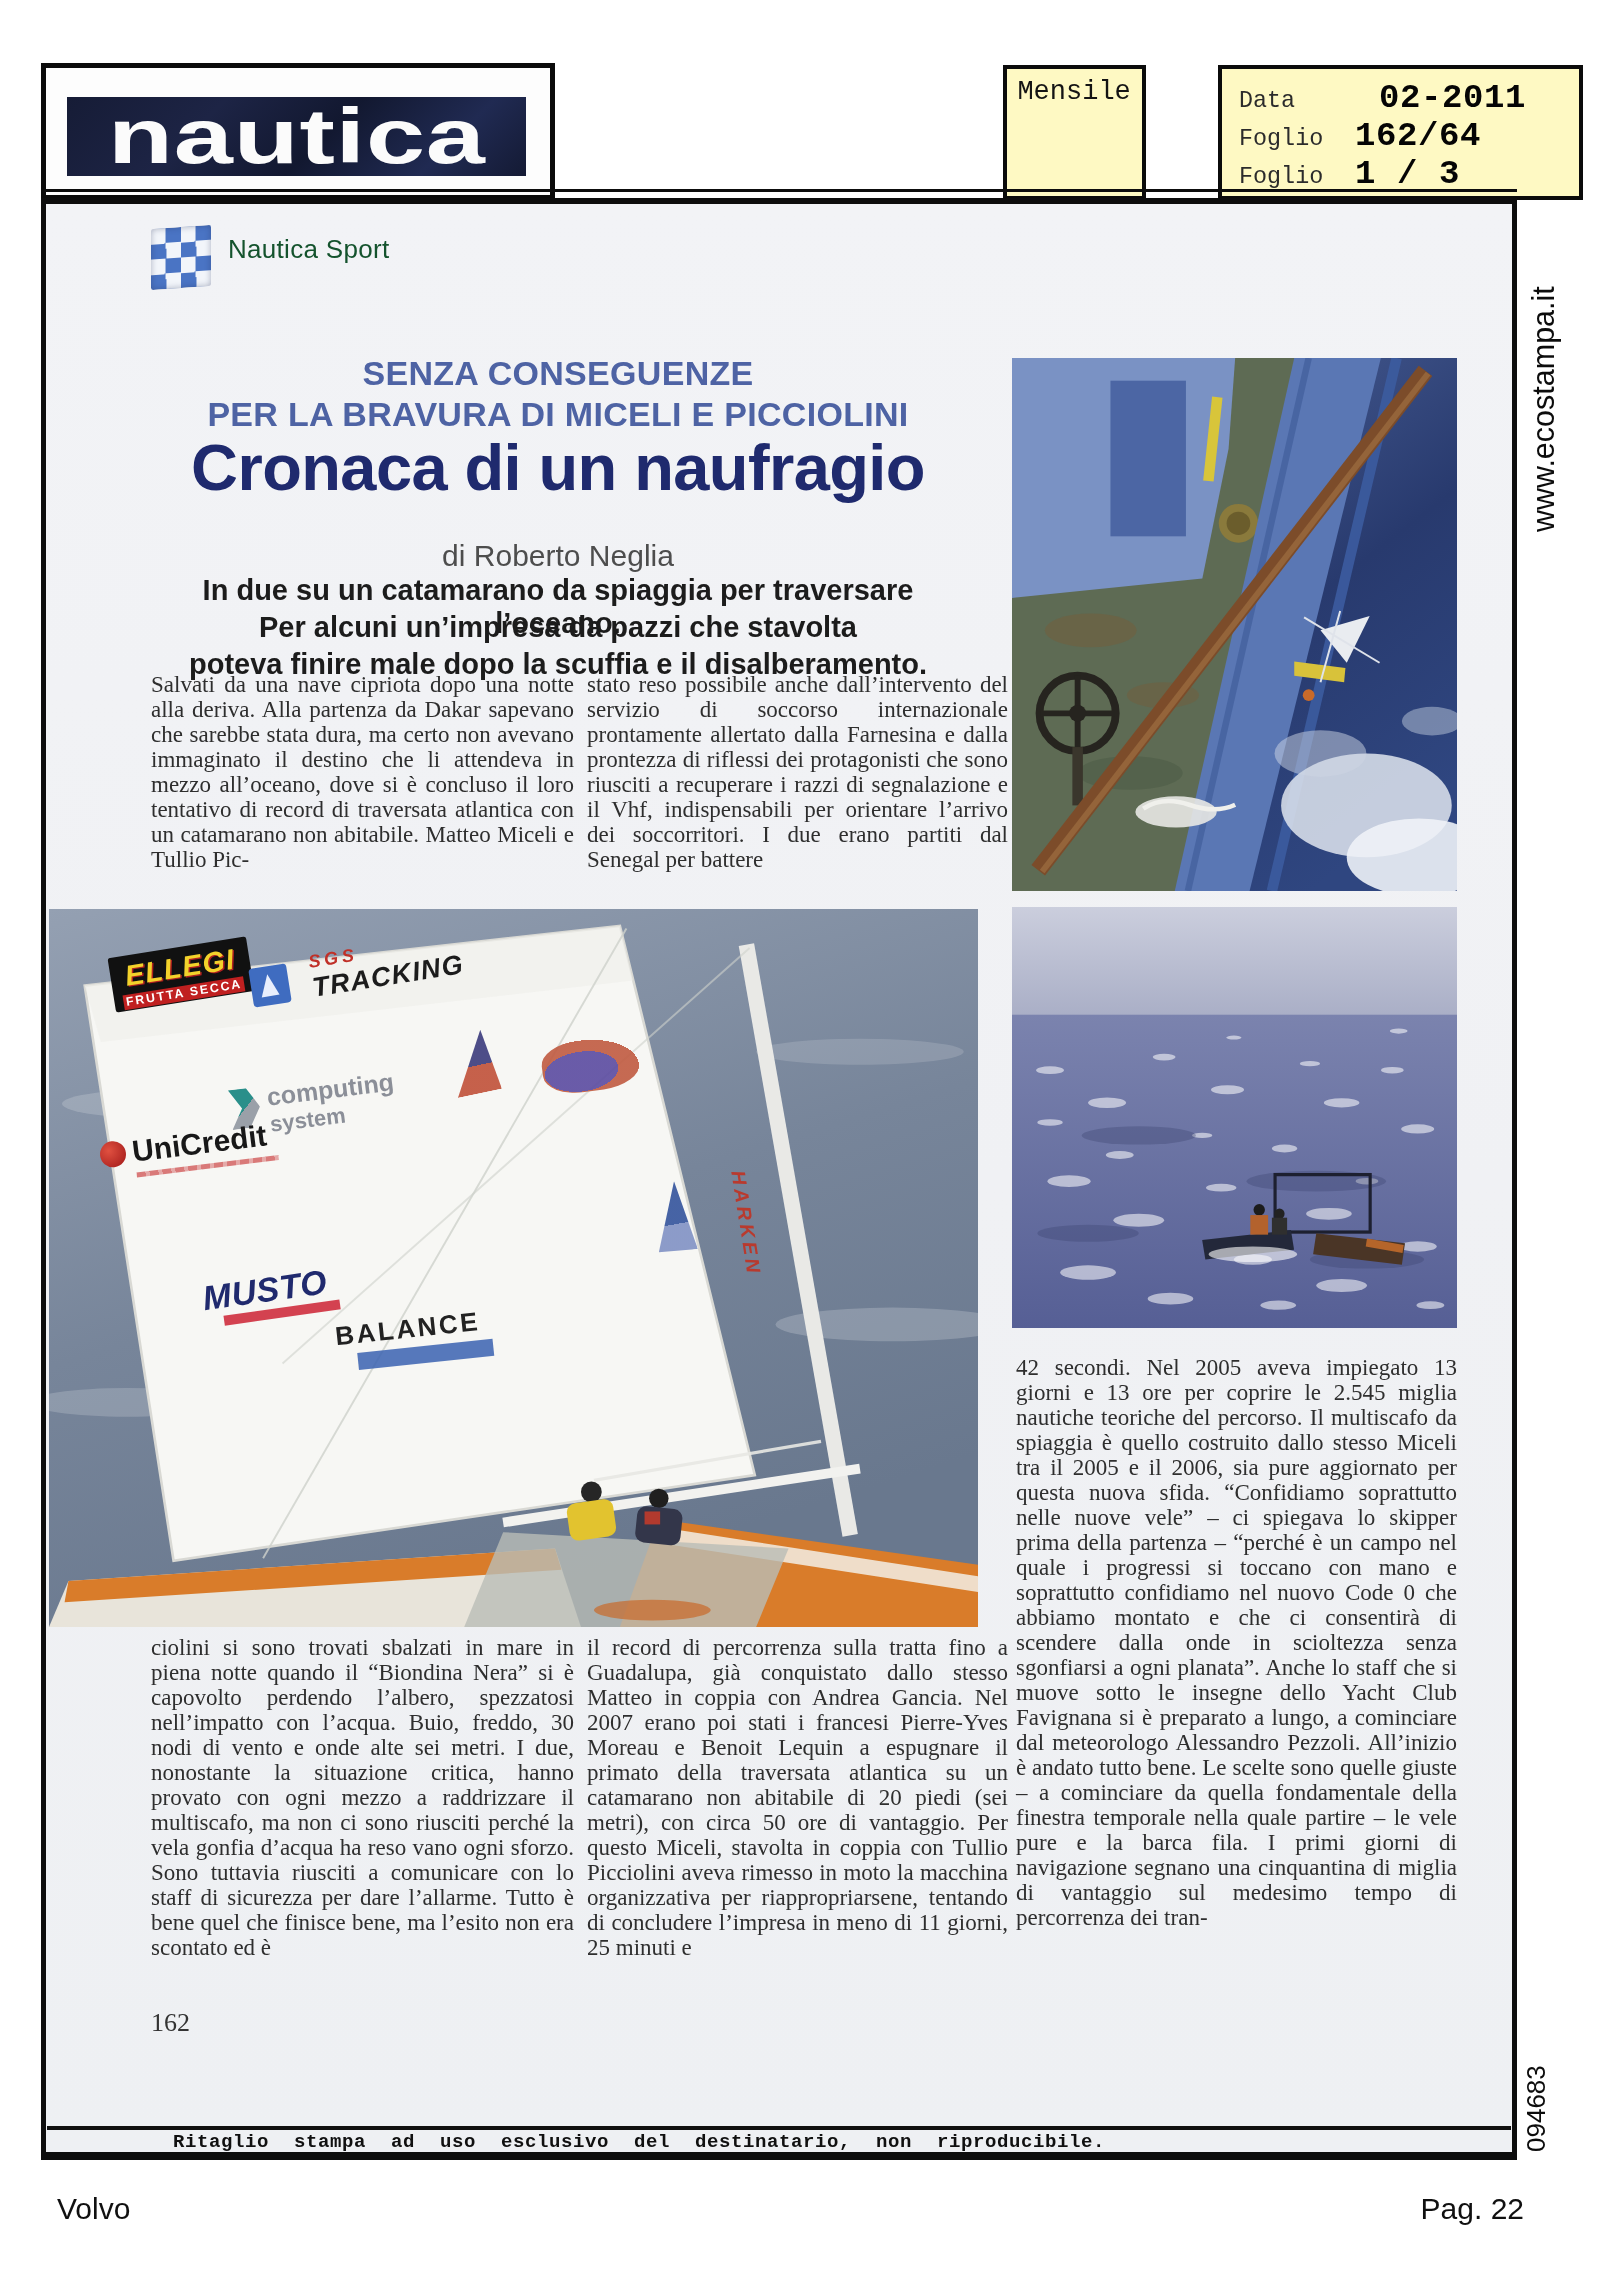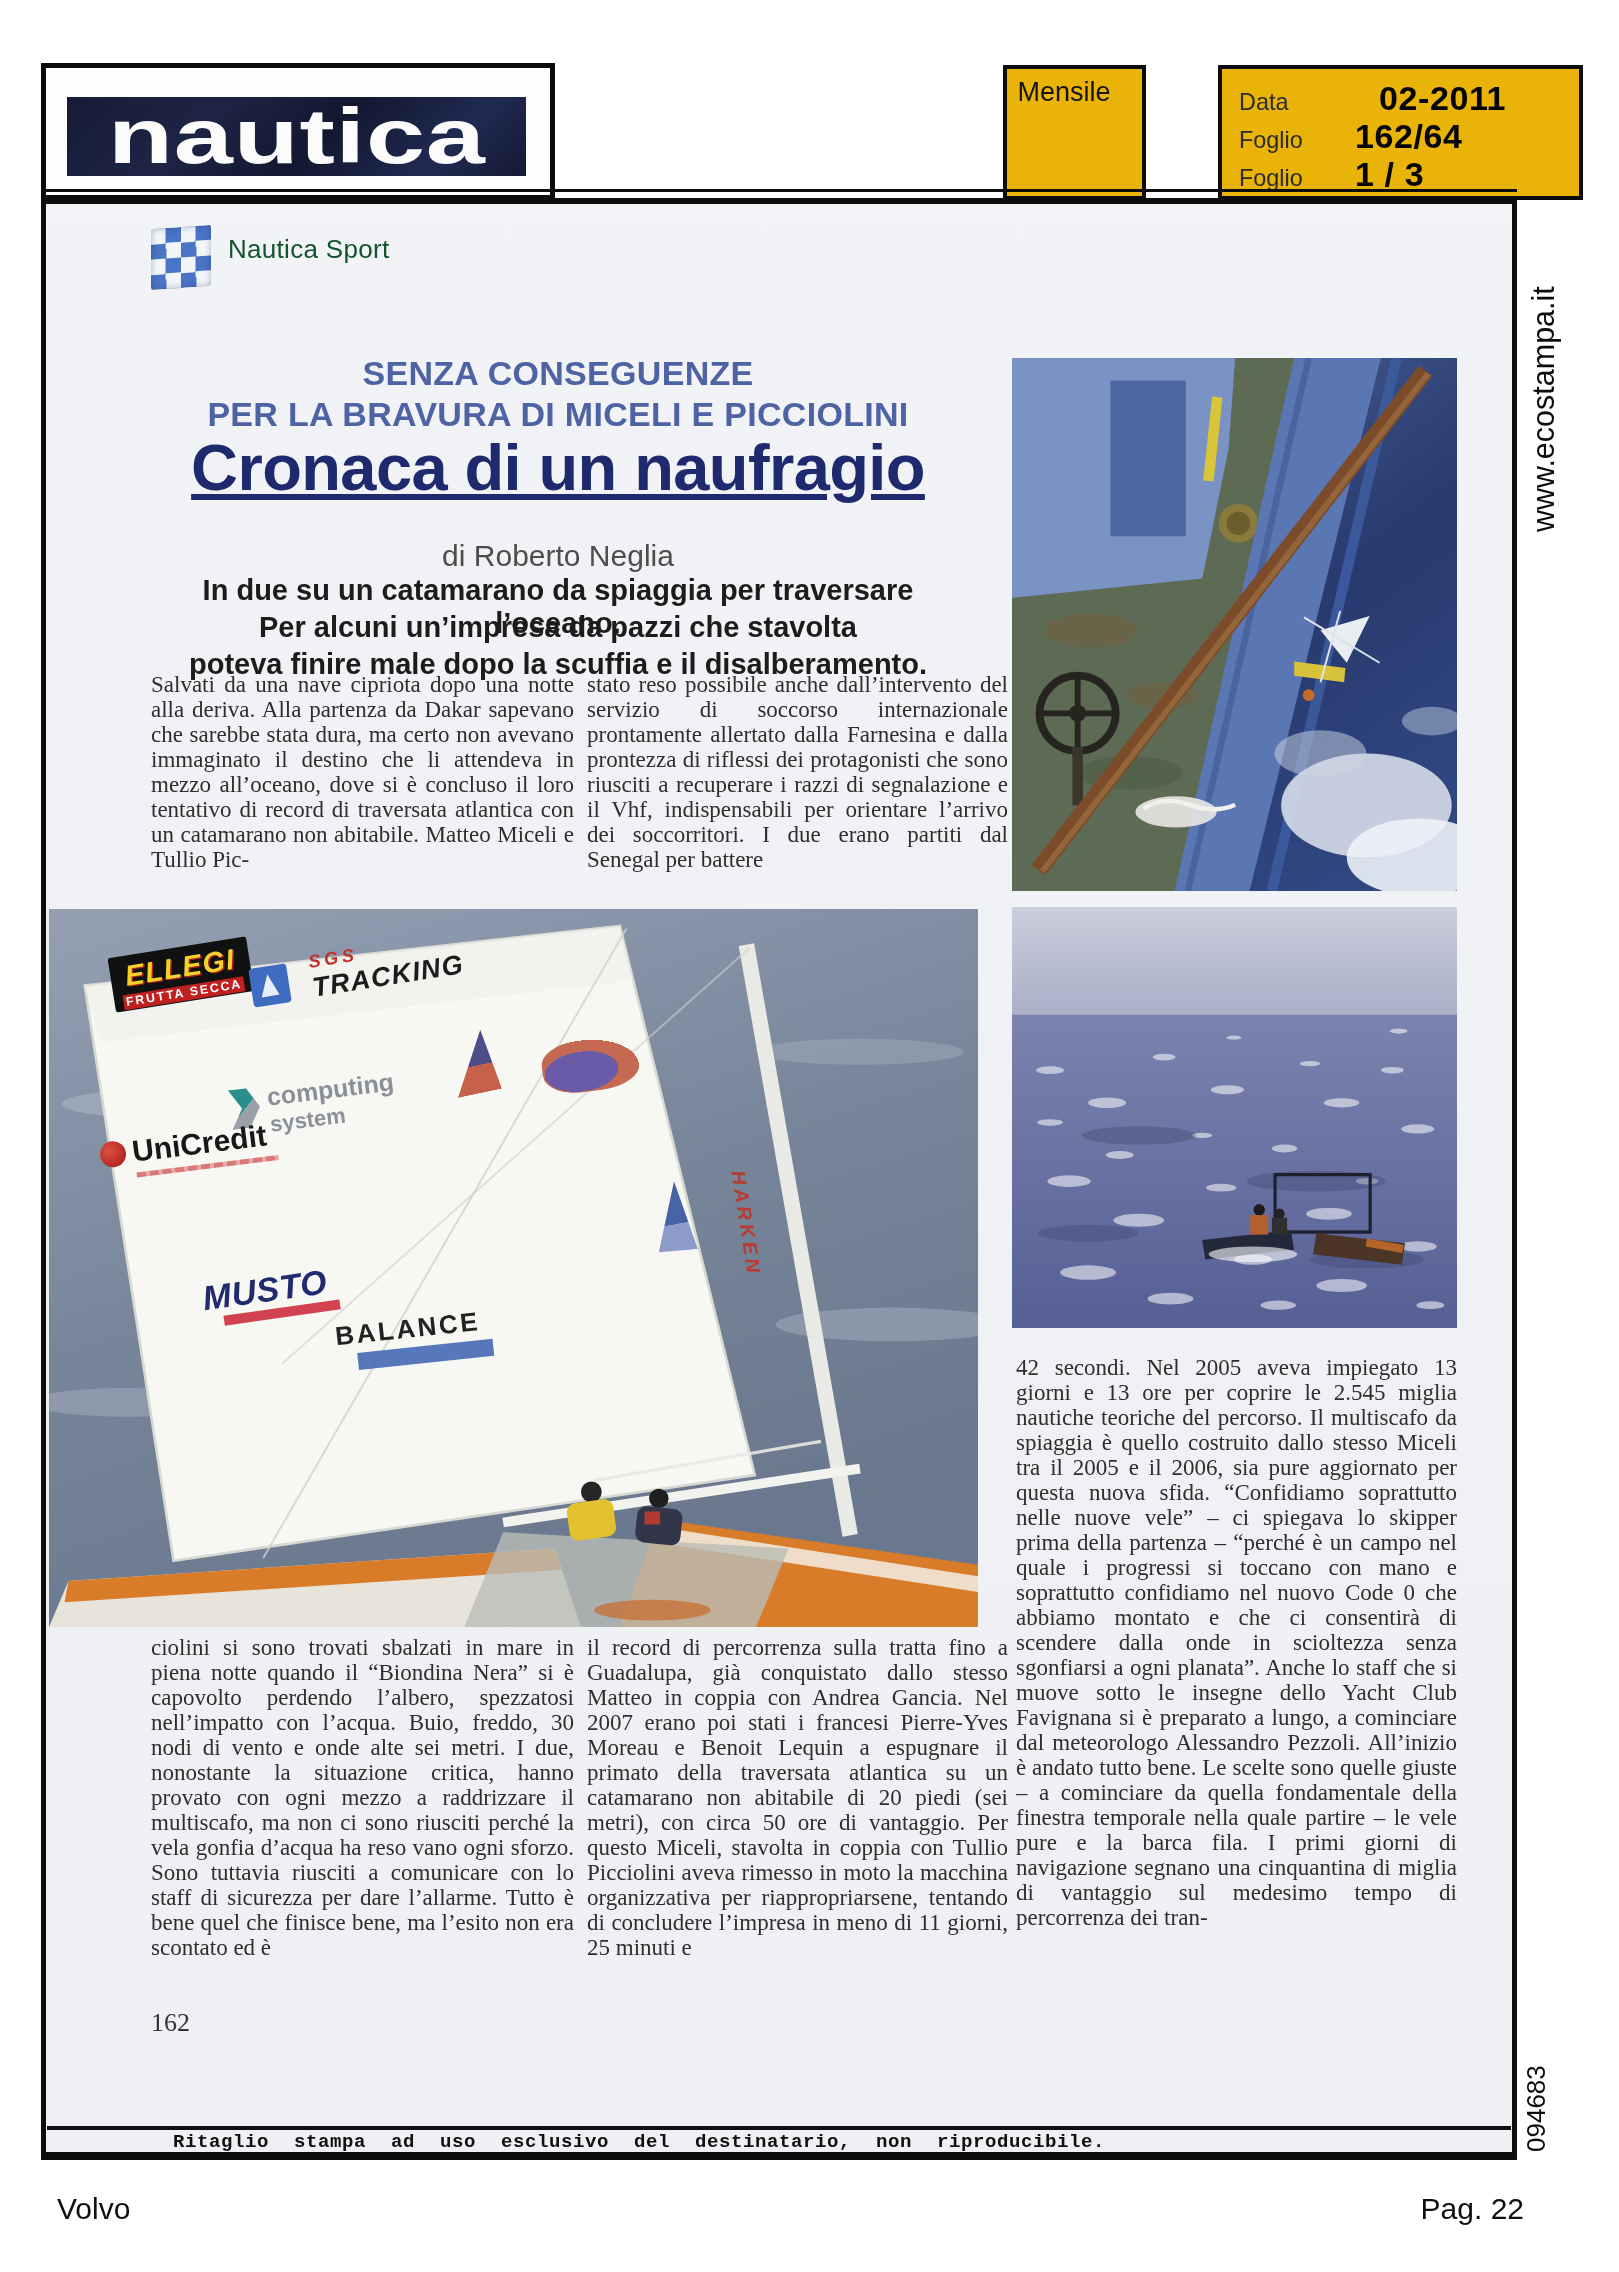--- a/index.html
+++ b/index.html
@@ -14,21 +14,21 @@
   #logo-box { left:41px; top:63px; width:514px; height:137px; border:5.8px solid #0b0b0b; background:#fdfdfd; }
   #logo-inner {
     position:absolute; left:21.4px; top:28.6px; width:459px; height:79px;
     background:linear-gradient(135deg,#161c36 0%,#1d2445 30%,#121830 55%,#202a52 80%,#141a34 100%);
     display:flex; align-items:center; justify-content:center; overflow:hidden;
   }
   #logo-text {
     color:#fbfbfb; font-weight:700; font-size:77px; line-height:77px; letter-spacing:0.6px;
     transform:scaleX(1.38); transform-origin:center;
   }
-  .hdr-box { border:4.5px solid #0b0b0b; background:#eab308; }
+  .hdr-box { border:4.5px solid #0b0b0b; background:#fef9c3;font-family:Liberation Mono, monospace; }
   #mensile-box { left:1003px; top:65px; width:143px; height:135px; padding:7.8px 10.4px; font-size:27px; color:#141414; }
   #data-box { left:1218px; top:65px; width:365px; height:135px; padding:10.4px 17px; }
   .meta-row { display:flex; align-items:baseline; height:38px; }
   .meta-label { width:116px; font-size:23.4px; color:#2b2b2b; }
   .meta-value { font-size:34px; font-weight:700; color:#050505; letter-spacing:0.6px; }
   .meta-value.shift { margin-left:24px; }
 
   
   #top-thin-rule { left:41px; top:189px; width:1476px; height:3.2px; background:#0d0d0d; }
   #main-frame {
@@ -50,21 +50,21 @@
     background:repeating-conic-gradient(#4a74c4 0% 25%, #f2f5fa 0% 50%) 0 0/30px 30.5px;
     transform:skewY(-4deg); border-radius:2.6px; box-shadow:inset 0 0 6.5px rgba(30,40,80,.35);
   }
   #section-label { left:228px; top:234px; font-size:26px; font-weight:500; color:#14532d; letter-spacing:0.3px; }
 
   
   .centerblock { left:175px; width:766px; text-align:center; }
   .kicker { font-size:34px; font-weight:700; color:#4e63a4; letter-spacing:0.3px; }
   #kicker1 { top:354px; }
   #kicker2 { top:395px; }
-  #headline { top:430px; font-size:65px; font-weight:700; color:#1f2a6e; letter-spacing:-0.6px;text-decoration:underline; }
+  #headline { top:430px; font-size:65px; font-weight:700; color:#1f2a6e; letter-spacing:-0.6px; }
   #byline { top:539px; font-size:30px; color:#4d4d4d; }
   .standfirst { font-size:29px; font-weight:700; color:#1c1c1c; }
   #stand1 { top:574px; }
   #stand2 { top:611px; }
   #stand3 { top:648px; }
 
   
   .bodycol {
     font-family:"Liberation Serif", serif; font-size:23px; line-height:25px;
     color:#2e2e2e; text-align:justify;

